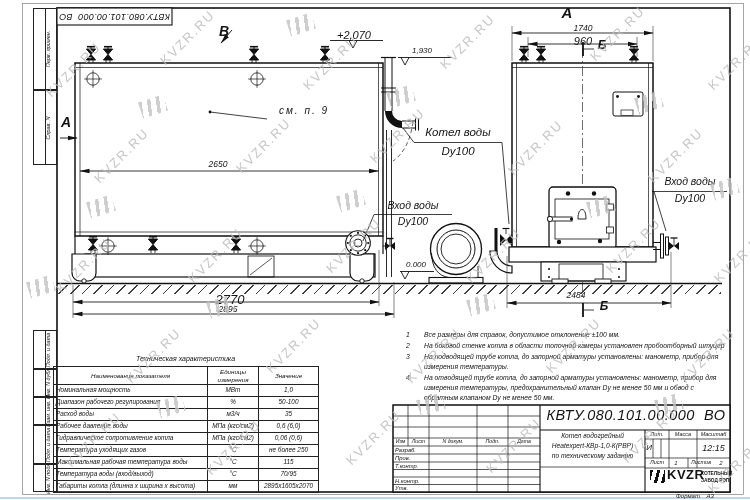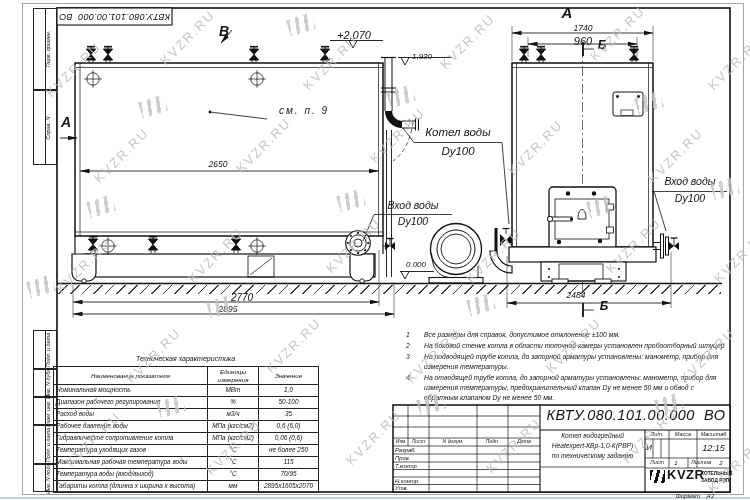--- a/index.html
+++ b/index.html
@@ -289,27 +289,27 @@
     </g>
   </svg>
 
   <div class="hatch"></div>
 
   <div id="topdesig">
     <span>КВТУ.080.101.00.000  ВО</span>
   </div>
 
   <div class="dlb" style="left:188px;top:160px;width:60px;font-size:8.5px">2650</div>
-  <div class="dlb" style="left:212px;top:293px;width:60px;font-size:10px">2770</div>
+  <div class="dlb" style="left:200px;top:293px;width:60px;font-size:13px">2770</div>
   <div class="dlb" style="left:198px;top:305px;width:60px;font-size:8.5px">2895</div>
   <div class="dlb" style="left:553px;top:24px;width:60px;font-size:8.5px">1740</div>
   <div class="dlb" style="left:553px;top:35.5px;width:60px;font-size:11px">960</div>
   <div class="dlb" style="left:546px;top:291px;width:60px;font-size:8.5px">2484</div>
   <div class="dlb" style="left:330px;top:30px;width:48px;font-size:11px">+2,070</div>
-  <div class="dlb" style="left:398px;top:53px;width:48px;font-size:8px">1,930</div>
+  <div class="dlb" style="left:398px;top:47px;width:48px;font-size:8px">1,930</div>
   <div class="dlb" style="left:394px;top:261px;width:44px;font-size:8px">0.000</div>
   <div class="dlb" style="left:412px;top:126px;width:92px;font-size:11.5px">Котел воды</div>
   <div class="dlb" style="left:412px;top:145px;width:92px;font-size:11.5px">Dy100</div>
   <div class="dlb" style="left:372px;top:200px;width:82px;font-size:10.5px">Вход воды</div>
   <div class="dlb" style="left:372px;top:216px;width:82px;font-size:10.5px">Dy100</div>
   <div class="dlb" style="left:650px;top:176px;width:80px;font-size:10.5px">Вход воды</div>
   <div class="dlb" style="left:650px;top:193px;width:80px;font-size:10.5px">Dy100</div>
   <div class="dlb" style="left:266px;top:106px;width:76px;font-size:10px;letter-spacing:2px">см. п. 9</div>
   <div class="dlb" style="left:56px;top:115px;width:20px;font-size:14px;font-weight:600">А</div>
   <div class="dlb" style="left:214px;top:24px;width:20px;font-size:14px;font-weight:600">В</div>

